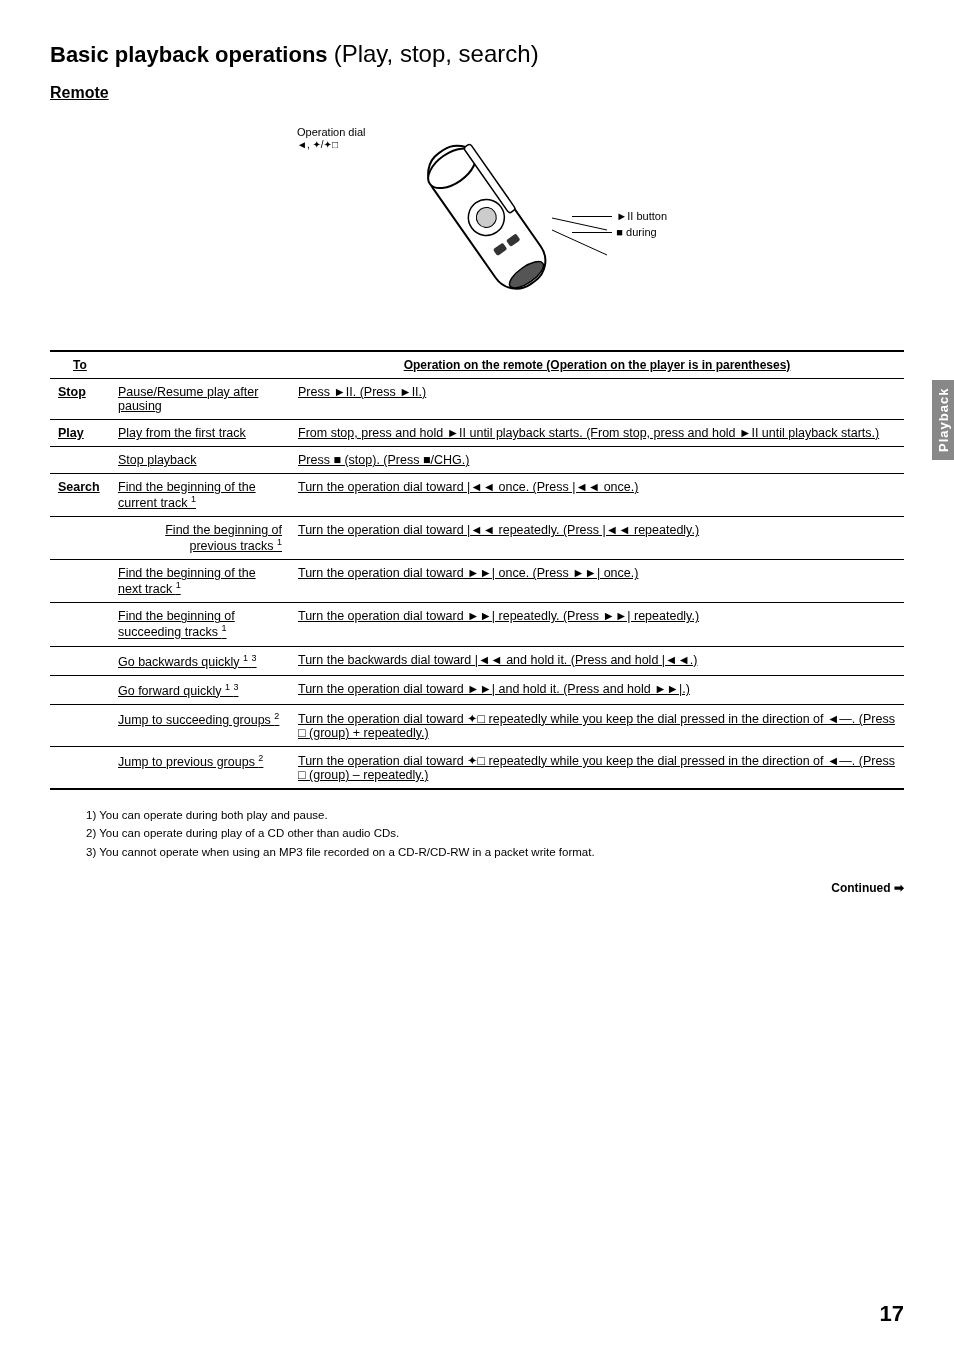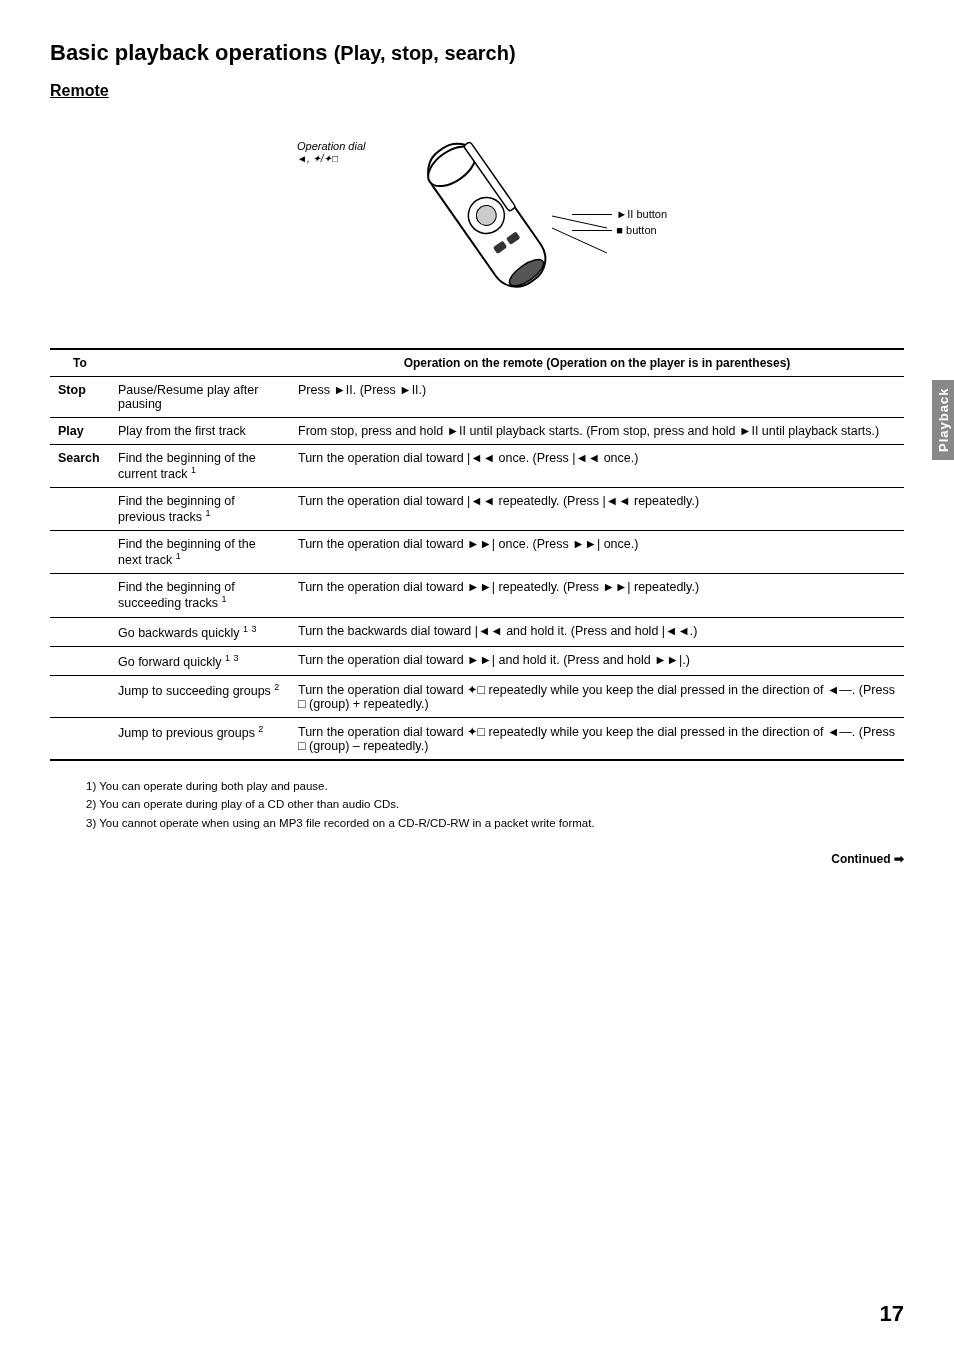--- a/index.html
+++ b/index.html
@@ -13,46 +13,45 @@
       position: relative;
       padding: 40px 50px 40px 50px;
     }
     h1.page-title {
       font-size: 22px;
       font-weight: bold;
       margin-bottom: 16px;
       font-family: Arial, Helvetica, sans-serif;
     }
     h1.page-title .subtitle {
-      font-size: 20px;
-      font-weight: bold;
+      font-size: 24px;
+      font-weight: normal;
     }
     .remote-label {
       font-size: 16px;
       font-weight: bold;
       margin-bottom: 8px;
       text-decoration: underline;
     }
     .diagram-area {
       display: flex;
       justify-content: center;
       margin-bottom: 20px;
       position: relative;
       height: 220px;
     }
     .diagram-inner {
       position: relative;
       width: 380px;
     }
     .operation-dial-label {
       position: absolute;
-      top: 32px;
+      top: 16px;
       left: 10px;
       font-size: 11px;
-      font-style: italic;
     }
     
     .remote-svg {
       position: absolute;
       top: 0;
       left: 60px;
     }
     .btn-labels {
       position: absolute;
       right: 0;
@@ -75,20 +74,21 @@
       width: 100%;
       border-collapse: collapse;
       margin-bottom: 16px;
     }
     .main-table th, .main-table td {
       border-top: 1px solid #000;
       border-bottom: 1px solid #000;
       padding: 6px 8px;
       vertical-align: top;
       font-size: 12.5px;
+      text-decoration: underline;
     }
     .main-table .col-to {
       width: 60px;
       font-weight: bold;
     }
     .main-table .col-action {
       width: 180px;
     }
     .main-table .col-operation {
       width: auto;
@@ -193,21 +193,21 @@
       <line x1="205" y1="120" x2="260" y2="145" stroke="black" stroke-width="1"></line>
     </svg>
 
     <div class="btn-labels">
       <div class="btn-label-row">
         <div class="btn-label-line"></div>
         <span>►II button</span>
       </div>
       <div class="btn-label-row">
         <div class="btn-label-line"></div>
-        <span>■ button</span>
+        <span>■ during</span>
       </div>
     </div>
   </div>
 </div>
 
 <div class="sidebar-tab">Playback</div>
 
 <table class="main-table">
   <thead>
     <tr>
@@ -222,28 +222,33 @@
   <tr class="group-border-top">
         <td class="col-to" style="border-top: 1px solid rgb(0, 0, 0);"><b>Stop</b></td>
         <td class="col-action" style="border-top: 1px solid rgb(0, 0, 0);">Pause/Resume play after pausing</td>
         <td class="col-operation" style="border-top: 1px solid rgb(0, 0, 0);">Press ►II. (Press ►II.)</td>
       </tr>
       <tr class="group-border-top" style="border-top: 1px solid rgb(0, 0, 0);">
         <td class="col-to"><b>Play</b></td>
         <td class="col-action">Play from the first track</td>
         <td class="col-operation">From stop, press and hold ►II until playback starts.  (From stop, press and hold ►II until playback starts.)</td>
       </tr>
+      <tr>
+        <td class="col-to" style="border-top: 1px solid rgb(204, 204, 204);"></td>
+        <td class="col-action" style="border-top: 1px solid rgb(204, 204, 204);">Stop playback</td>
+        <td class="col-operation" style="border-top: 1px solid rgb(204, 204, 204);">Press ■ (stop). (Press ■/CHG.)</td>
+      </tr>
       <tr class="group-border-top">
         <td class="col-to" style="border-top: 1px solid rgb(0, 0, 0);"><b>Search</b></td>
         <td class="col-action" style="border-top: 1px solid rgb(0, 0, 0);">Find the beginning of the current track <sup class="superscript">1</sup></td>
         <td class="col-operation" style="border-top: 1px solid rgb(0, 0, 0);">Turn the operation dial toward |◄◄ once. (Press |◄◄ once.)</td>
       </tr>
       <tr>
         <td class="col-to" style="border-top: 1px solid rgb(204, 204, 204);"></td>
-        <td class="col-action" style="border-top: 1px solid rgb(204, 204, 204);">Find the beginning of previous tracks <sup class="superscript">1</sup></td>
+        <td class="col-action" style="border-top: 1px solid rgb(204, 204, 204); text-align: right;">Find the beginning of previous tracks <sup class="superscript">1</sup></td>
         <td class="col-operation" style="border-top: 1px solid rgb(204, 204, 204);">Turn the operation dial toward |◄◄ repeatedly. (Press |◄◄ repeatedly.)</td>
       </tr>
       <tr>
         <td class="col-to" style="border-top: 1px solid rgb(204, 204, 204);"></td>
         <td class="col-action" style="border-top: 1px solid rgb(204, 204, 204);">Find the beginning of the next track <sup class="superscript">1</sup></td>
         <td class="col-operation" style="border-top: 1px solid rgb(204, 204, 204);">Turn the operation dial toward ►►| once. (Press ►►| once.)</td>
       </tr>
       <tr>
         <td class="col-to" style="border-top: 1px solid rgb(204, 204, 204);"></td>
         <td class="col-action" style="border-top: 1px solid rgb(204, 204, 204);">Find the beginning of succeeding tracks <sup class="superscript">1</sup></td>

